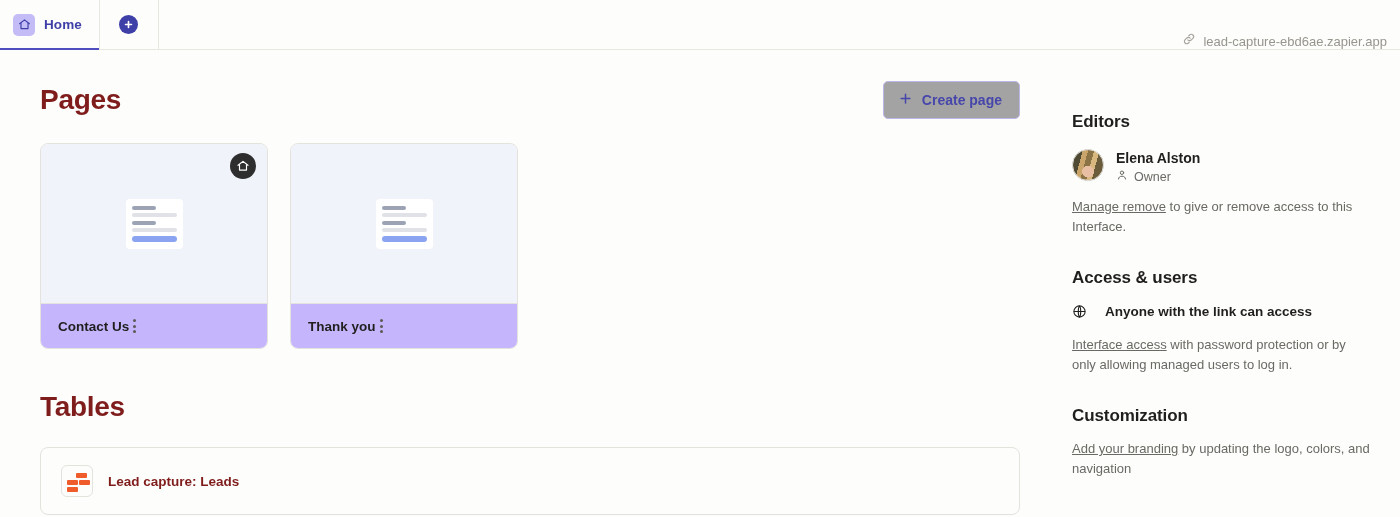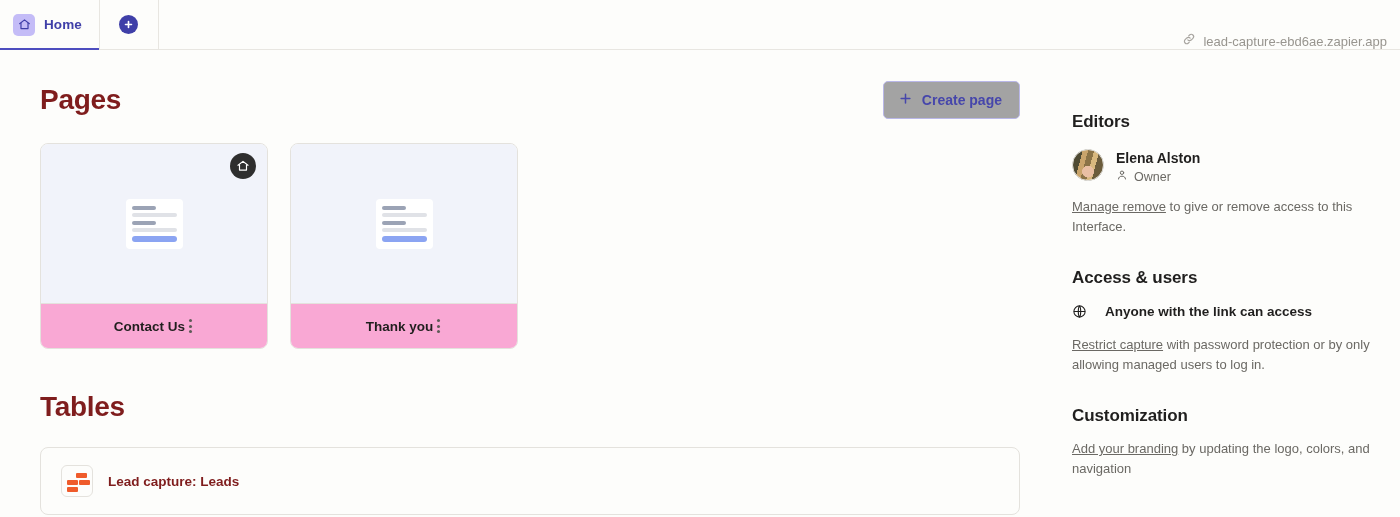--- a/index.html
+++ b/index.html
@@ -168,23 +168,23 @@
   }
   .mini-bar { height: 4px; border-radius: 2px; }
   .mini-bar.short { width: 55%; background: #9ba3b5; }
   .mini-bar.long  { width: 100%; background: #e0e2e7; }
   .mini-bar.cta   { width: 100%; background: #8ba4f2; height: 6px; border-radius: 3px; }
 
   .card-foot {
     height: 44px;
     display: flex;
     align-items: center;
-    justify-content: center;
+    justify-content: flex-start;
     padding: 0 15px 0 17px;
-    background: #f9a8d4;
+    background: #c4b5fd;
   }
   .card-title {
     font-size: 13.5px;
     font-weight: bold;
     color: #201f1e;
   }
   .kebab {
     display: flex;
     flex-direction: column;
     gap: 2.5px;
@@ -451,21 +451,21 @@
       <div class="access-line">
         <span>
           <svg width="15" height="15" viewBox="0 0 24 24" fill="none" stroke="#201f1e" stroke-width="1.7">
             <circle cx="12" cy="12" r="9"></circle>
             <path d="M3 12h18M12 3c2.6 2.6 2.6 15.4 0 18M12 3c-2.6 2.6-2.6 15.4 0 18"></path>
           </svg>
         </span>
         <span>Anyone with the link can access</span>
       </div>
 
-      <p class="side-para"><a>Restrict capture</a><span> with password protection or by only allowing managed users to log in.</span></p>
+      <p class="side-para"><a>Interface access</a><span> with password protection or by only allowing managed users to log in.</span></p>
     </div>
 
     <div class="side-block">
       <h2 class="side-title">Customization</h2>
       <p class="side-para"><a>Add your branding</a><span> by updating the logo, colors, and navigation</span></p>
     </div>
 
   </div>
 </div>
 

